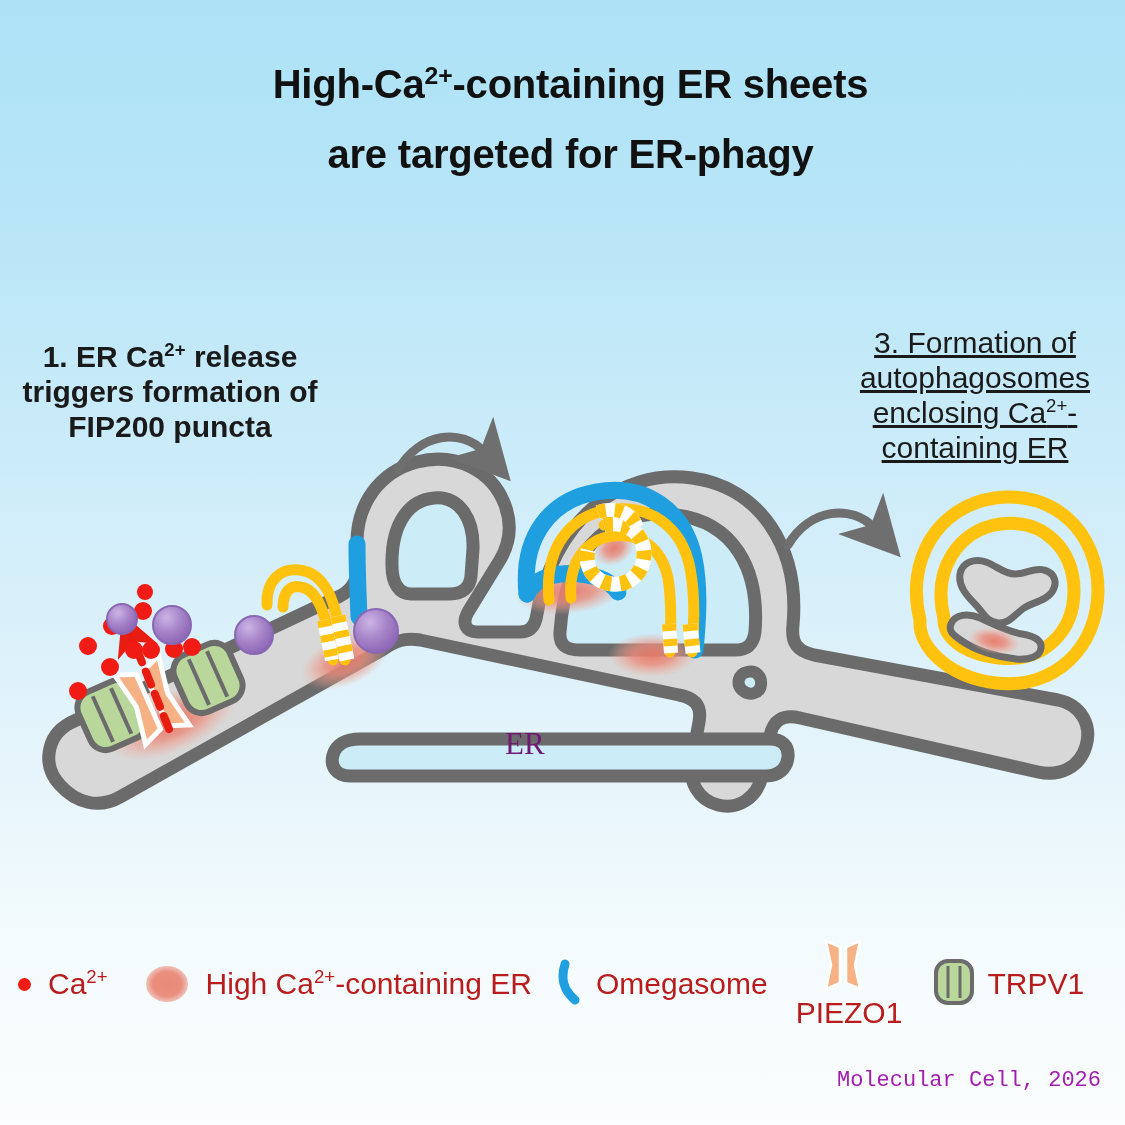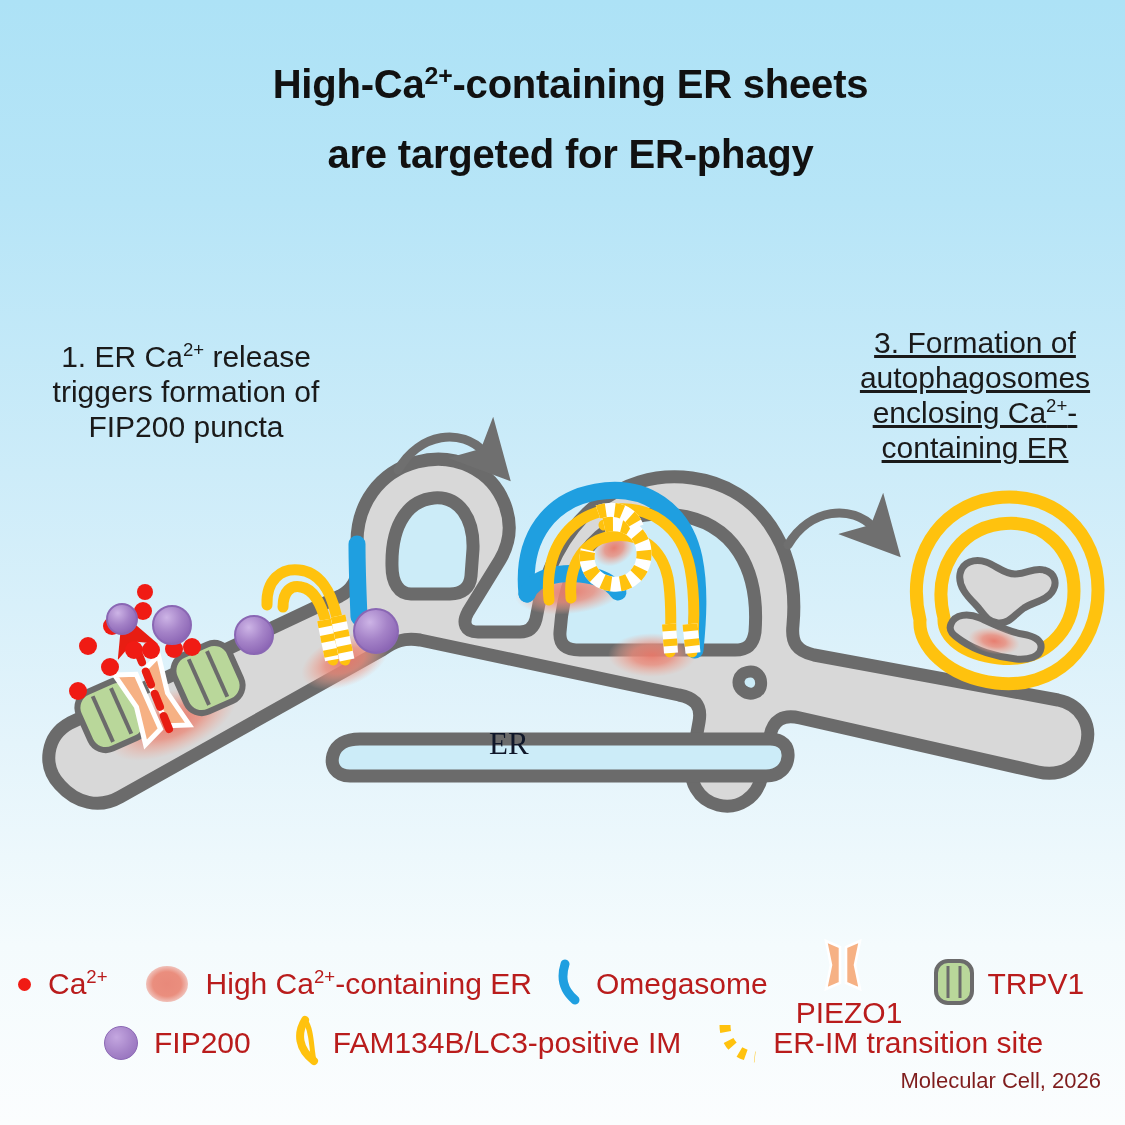--- a/index.html
+++ b/index.html
@@ -17,47 +17,47 @@
     position:absolute;left:0;width:1125px;text-align:center;
     font-weight:bold;color:#111;letter-spacing:-0.2px;padding-left:8px;
   }
   #title1{top:62px;font-size:40px;}
   #title2{top:132px;font-size:40px;}
 
   .steplab{
     position:absolute;text-align:center;color:#1a1a1a;
     font-size:30px;line-height:35px;white-space:pre-line;
   }
-  #step1{left:16px;top:339px;width:340px;}
+  #step1{left:0;top:339px;width:340px;font-weight:bold;}
   #step2{left:395px;top:282px;width:395px;}
   #step3{left:835px;top:325px;width:280px;text-decoration:underline;}
 
   #erlabel{
-    position:absolute;left:489px;top:726px;
+    position:absolute;left:505px;top:726px;
     font-family:"Liberation Serif","DejaVu Serif",serif;
-    font-size:31px;color:#0f172a;
+    font-size:31px;color:#701a75;
   }
 
   
   .legrow{position:absolute;display:flex;align-items:center;}
   #legrow1{left:18px;top:938px;}
   #legrow2{left:104px;top:1015px;}
   .legitem{display:flex;align-items:center;}
   .legtxt{font-size:30px;color:#b91c1c;white-space:nowrap;}
   .legico{display:inline-block;position:relative;flex:0 0 auto;}
 
   .ca-dot{width:13px;height:13px;border-radius:50%;background:#f01b14;}
   .hica{width:42px;height:36px;border-radius:50%;
         background:radial-gradient(ellipse at 50% 50%,#e8897a 0%,#ea8e7e 48%,rgba(236,150,135,0.45) 76%,rgba(236,160,145,0) 100%);}
   .fip{width:32px;height:32px;border-radius:50%;
        background:radial-gradient(circle at 36% 32%,#c4a7e0 0%,#a583c8 55%,#8f6bb8 100%);
        border:1px solid #8a67b4;}
 
-  #credit{position:absolute;right:24px;top:1068px;font-size:22px;color:#7f1d1d;
-          font-family:Liberation Sans, sans-serif;}
+  #credit{position:absolute;right:24px;top:1068px;font-size:22px;color:#a21caf;
+          font-family:Liberation Mono, monospace;}
 
   sup{font-size:.62em;vertical-align:super;line-height:0;}
 </style>
 </head>
 <body>
 
 <div id="stage">
 
   <div class="ttl" id="title1">High-Ca<sup>2+</sup>-containing ER sheets</div>
   <div class="ttl" id="title2">are targeted for ER-phagy</div>
@@ -322,42 +322,16 @@
         <svg width="44" height="50" viewBox="0 0 44 50">
           <rect x="4" y="4" width="36" height="42" rx="12" fill="#b9d79a" stroke="#6b6b6b" stroke-width="4"></rect>
           <line x1="16" y1="9" x2="16" y2="41" stroke="#6b6b6b" stroke-width="3"></line>
           <line x1="28" y1="9" x2="28" y2="41" stroke="#6b6b6b" stroke-width="3"></line>
         </svg>
       </span>
       <span class="legtxt">TRPV1</span>
     </div>
   </div>
 
-  <div class="legrow" id="legrow2">
-
-    <div class="legitem" style="margin-right:42px;">
-      <span class="legico fip" style="margin-right:16px;"></span>
-      <span class="legtxt">FIP200</span>
-    </div>
-
-    <div class="legitem" style="margin-right:34px;">
-      <span class="legico" style="margin-right:8px;">
-        <svg width="32" height="52" viewBox="0 0 32 52">
-          <path d="M 12,5 C 4,18 5,34 21,46" fill="none" stroke="#ffc20e" stroke-width="8" stroke-linecap="round"></path>
-          <path d="M 12,5 C 19,15 18,31 21,46" fill="none" stroke="#ffc20e" stroke-width="5" stroke-linecap="round"></path>
-        </svg>
-      </span>
-      <span class="legtxt">FAM134B/LC3-positive IM</span>
-    </div>
-
-    <div class="legitem">
-      <span class="legico" style="margin-right:12px;">
-        <svg width="46" height="48" viewBox="0 0 46 48">
-          <path d="M 10,8 C 10,26 22,38 40,40" fill="none" stroke="#ffc20e" stroke-width="11" stroke-linecap="butt" stroke-dasharray="7 9"></path>
-        </svg>
-      </span>
-      <span class="legtxt">ER-IM transition site</span>
-    </div>
-  </div>
 
   <div id="credit">Molecular Cell, 2026</div>
 
 </div>
 
 </body></html>

